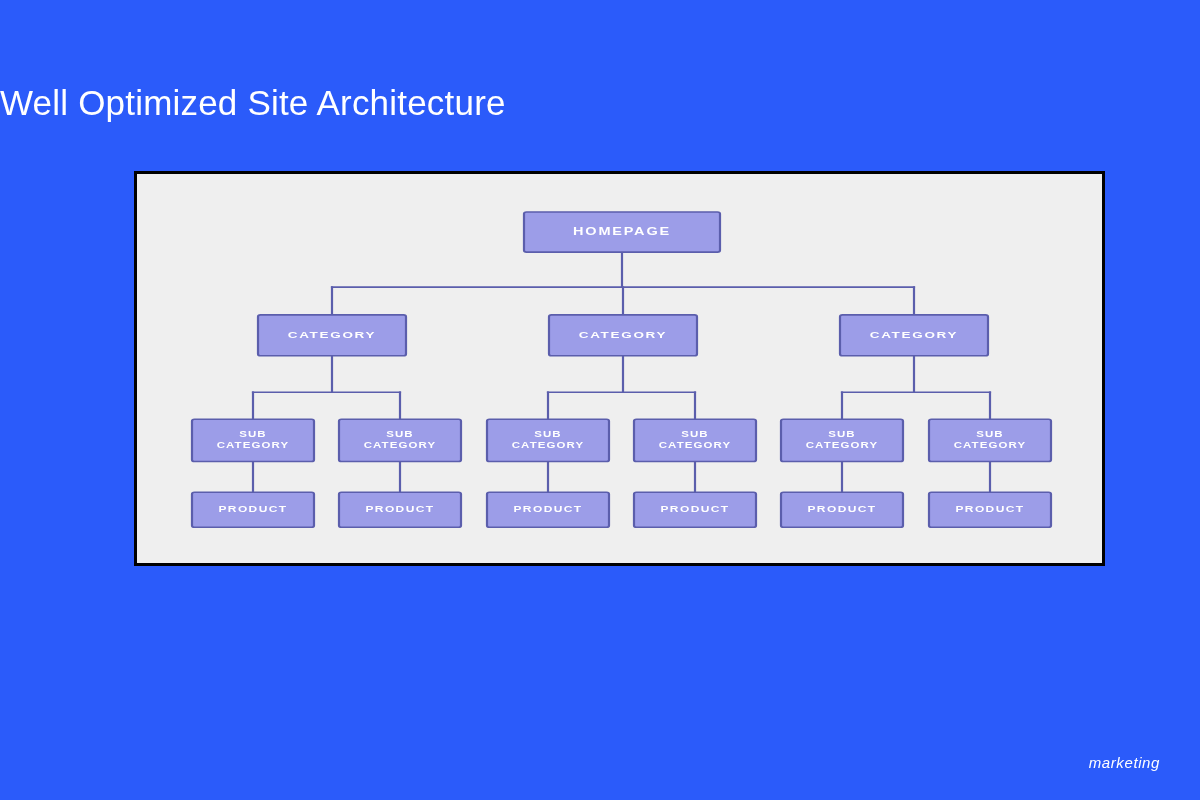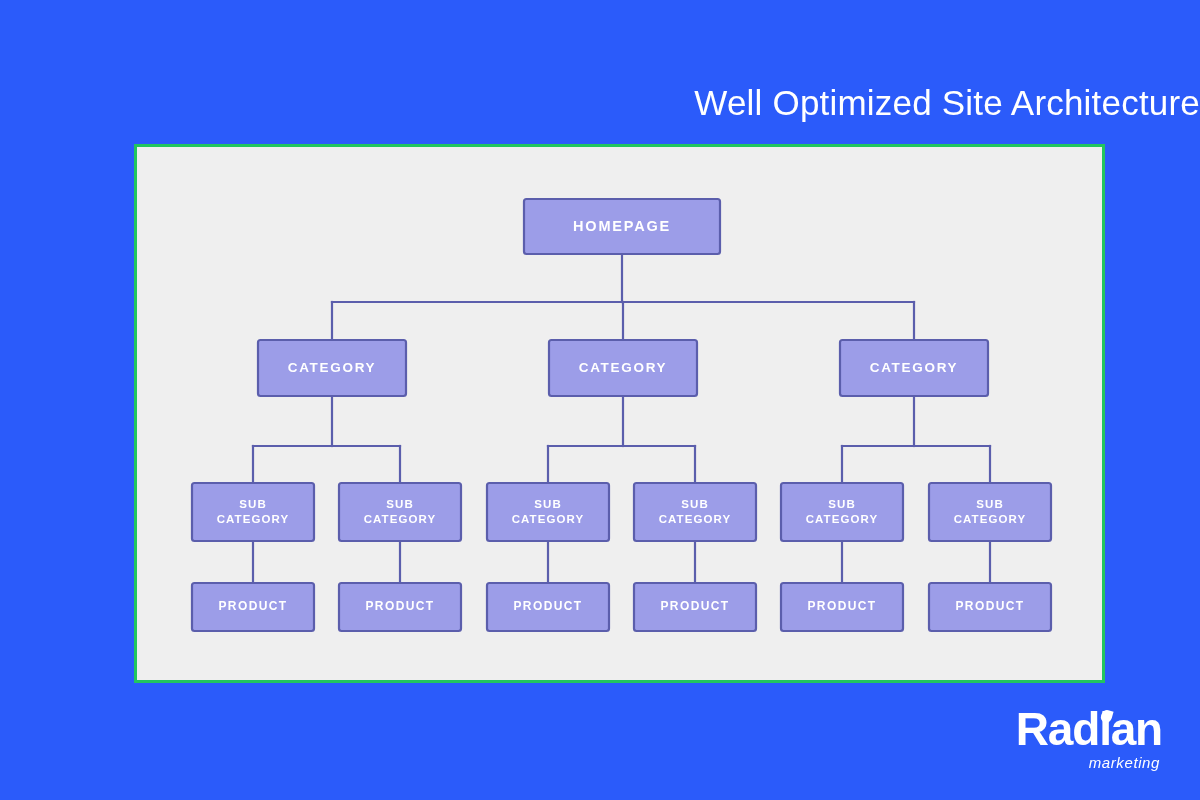--- a/index.html
+++ b/index.html
@@ -11,36 +11,36 @@
   }
   body {
     background:#2B5BFA;
     position:relative;
   }
 
   
   #page-title {
     position:absolute;
     top:82px; left:0; width:1200px;
-    text-align:right;
+    text-align:left;
     color:#FFFFFF;
     font-size:35px;
     font-weight:400;
     letter-spacing:0.2px;
     line-height:1.2;
     white-space:nowrap;
   }
 
   
   #diagram-panel {
     position:absolute;
-    left:134px; top:144px;
-    width:971px; height:539px;
+    left:134px; top:171px;
+    width:971px; height:395px;
     background:#EFEFEF;
-    border:3px solid #22c55e;
+    border:3px solid #000000;
   }
   #diagram-svg { display:block; width:100%; height:100%; }
 
   .node-box {
     fill:#9C9DE8;
     stroke:#5B5EAC;
     stroke-width:2.2;
   }
   .connector {
     fill:none;
@@ -192,18 +192,14 @@
         </g>
         <g>
           <rect x="792" y="436" width="122" height="48" rx="2.5" class="node-box"></rect>
           <text class="node-label label-product" x="853" y="460"><tspan x="853">PRODUCT</tspan></text>
         </g>
       </g>
   </svg>
 </div>
 
 <div id="brand-logo">
-  <span id="brand-wordmark">
-    <span>Radian</span>
-    <span id="brand-leaf-dot"></span>
-  </span>
   <span id="brand-subtext">marketing</span>
 </div>
 
 </body></html>

